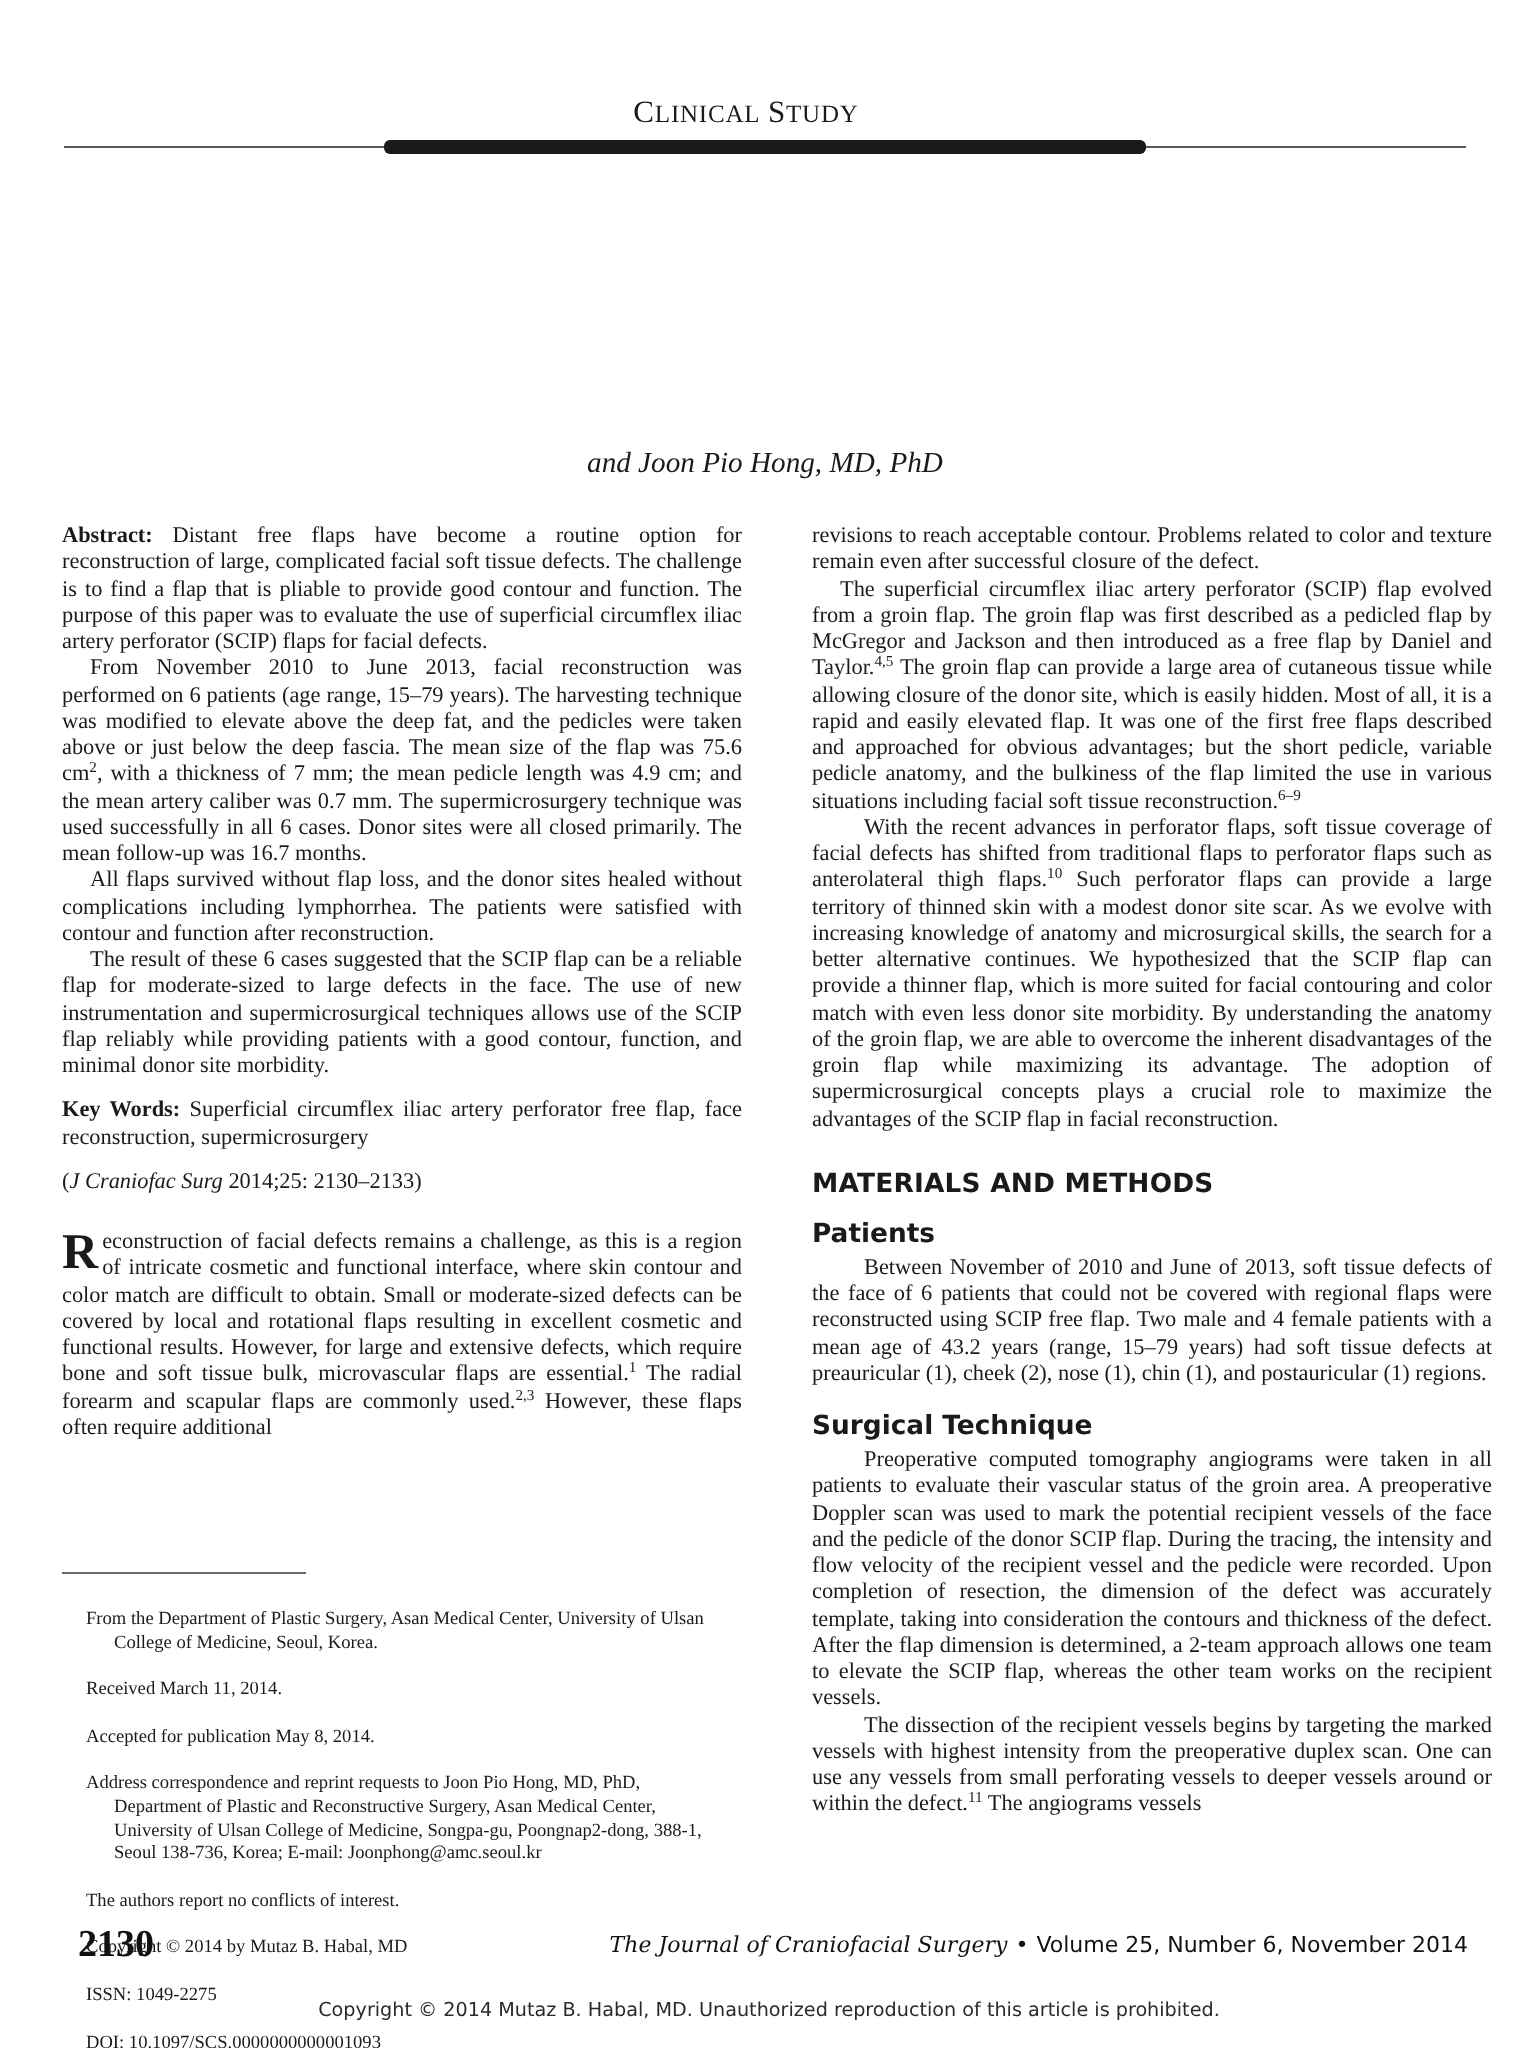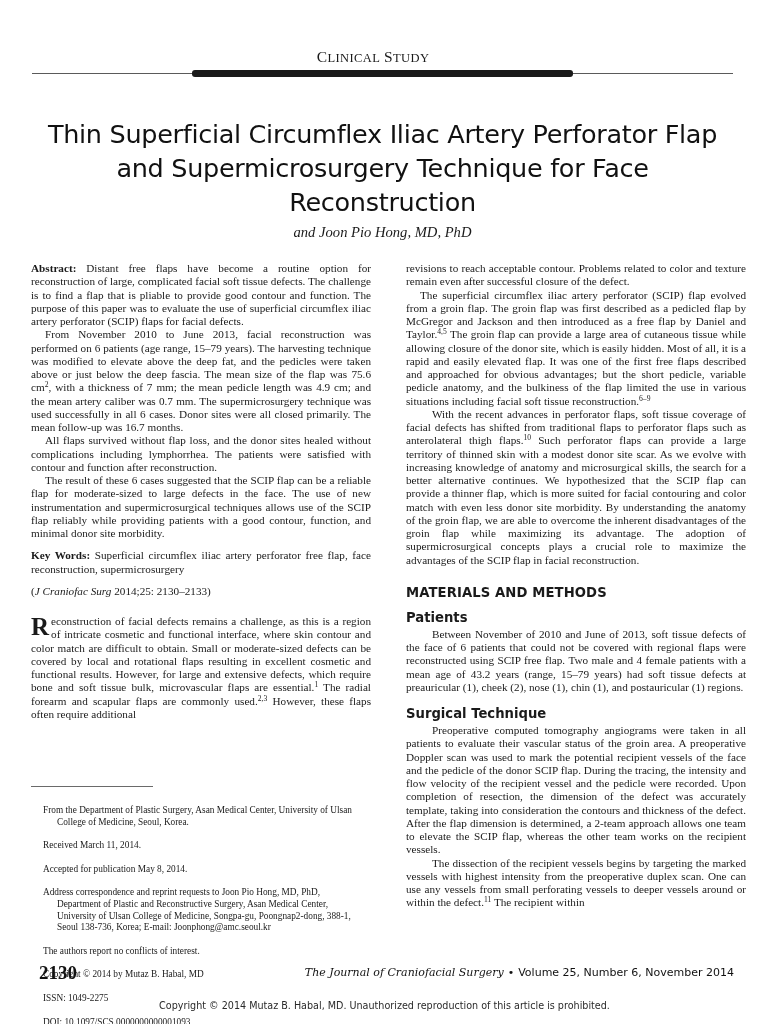--- a/index.html
+++ b/index.html
@@ -221,21 +221,20 @@
 
   <div class="runninghead">
     <span class="sc-first">C</span><span class="sc-rest">LINICAL</span>&nbsp;<span class="sc-first">S</span><span class="sc-rest">TUDY</span>
   </div>
 
   <div class="rule-wrap">
     <div class="rule-thin"></div>
     <div class="rule-thick"></div>
   </div>
 
-  <div class="title">Thin Superficial Circumflex Iliac Artery Perforator Flap and Supermicrosurgery Technique for Face Reconstruction</div>
 
   <div class="authors">
     <br>
     <span>and Joon Pio Hong, MD, PhD</span>
   </div>
 
   <div class="col col-left">
 
     <p class="lead"><span class="bold">Abstract:</span><span> Distant free flaps have become a routine option for reconstruction of large, complicated facial soft tissue defects. The challenge is to find a flap that is pliable to provide good contour and function. The purpose of this paper was to evaluate the use of superficial circumflex iliac artery perforator (SCIP) flaps for facial defects.</span></p>
 
@@ -276,21 +275,21 @@
     <p class="h1-center">MATERIALS AND METHODS</p>
 
     <p class="h2-left first">Patients</p>
 
     <p class="indent-big">Between November of 2010 and June of 2013, soft tissue defects of the face of 6 patients that could not be covered with regional flaps were reconstructed using SCIP free flap. Two male and 4 female patients with a mean age of 43.2 years (range, 15–79 years) had soft tissue defects at preauricular (1), cheek (2), nose (1), chin (1), and postauricular (1) regions.</p>
 
     <p class="h2-left">Surgical Technique</p>
 
     <p class="indent-big">Preoperative computed tomography angiograms were taken in all patients to evaluate their vascular status of the groin area. A preoperative Doppler scan was used to mark the potential recipient vessels of the face and the pedicle of the donor SCIP flap. During the tracing, the intensity and flow velocity of the recipient vessel and the pedicle were recorded. Upon completion of resection, the dimension of the defect was accurately template, taking into consideration the contours and thickness of the defect. After the flap dimension is determined, a 2-team approach allows one team to elevate the SCIP flap, whereas the other team works on the recipient vessels.</p>
 
-    <p class="indent-big"><span>The dissection of the recipient vessels begins by targeting the marked vessels with highest intensity from the preoperative duplex scan. One can use any vessels from small perforating vessels to deeper vessels around or within the defect.</span><sup>11</sup><span> The recipient within</span></p>
+    <p class="indent-big"><span>The dissection of the recipient vessels begins by targeting the marked vessels with highest intensity from the preoperative duplex scan. One can use any vessels from small perforating vessels to deeper vessels around or within the defect.</span><sup>11</sup><span> The angiograms vessels</span></p>
 
   </div>
 
   <div class="folio">2130</div>
   <div class="footer-journal">
     <span class="jname">The Journal of Craniofacial Surgery</span><span class="dot">•</span><span>Volume 25, Number 6, November 2014</span>
   </div>
 
   <div class="copyright">Copyright © 2014 Mutaz B. Habal, MD. Unauthorized reproduction of this article is prohibited.</div>
 

